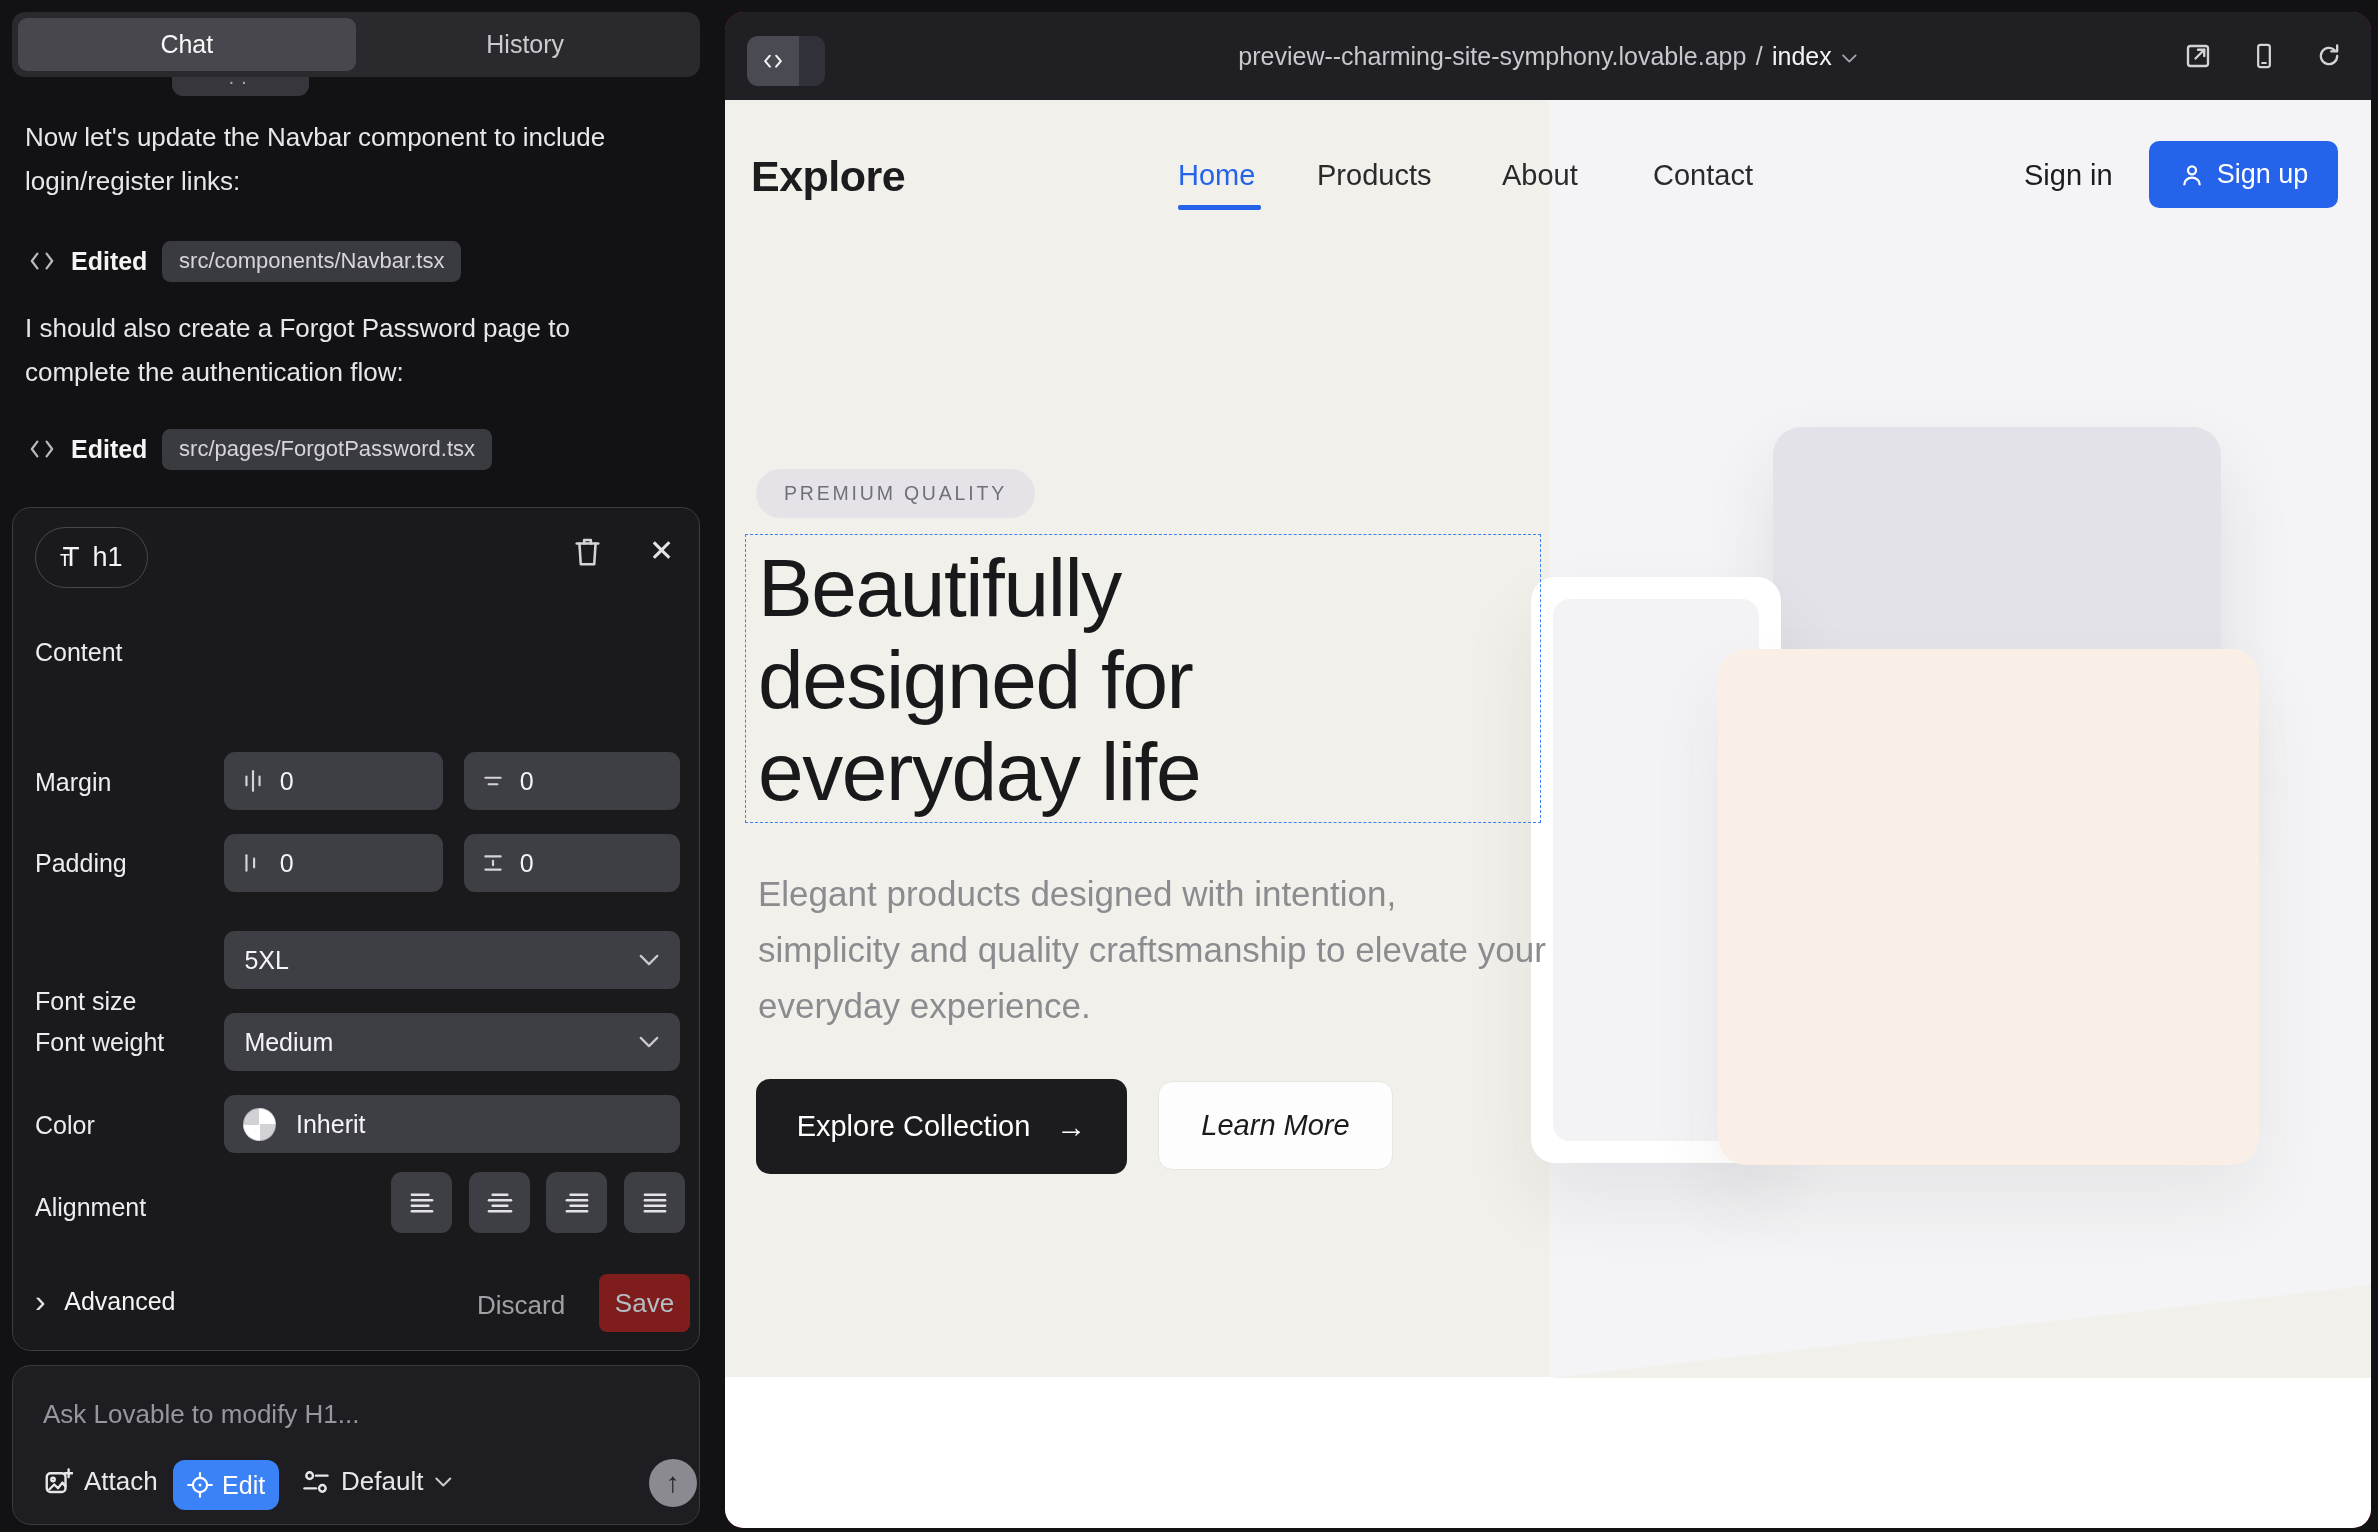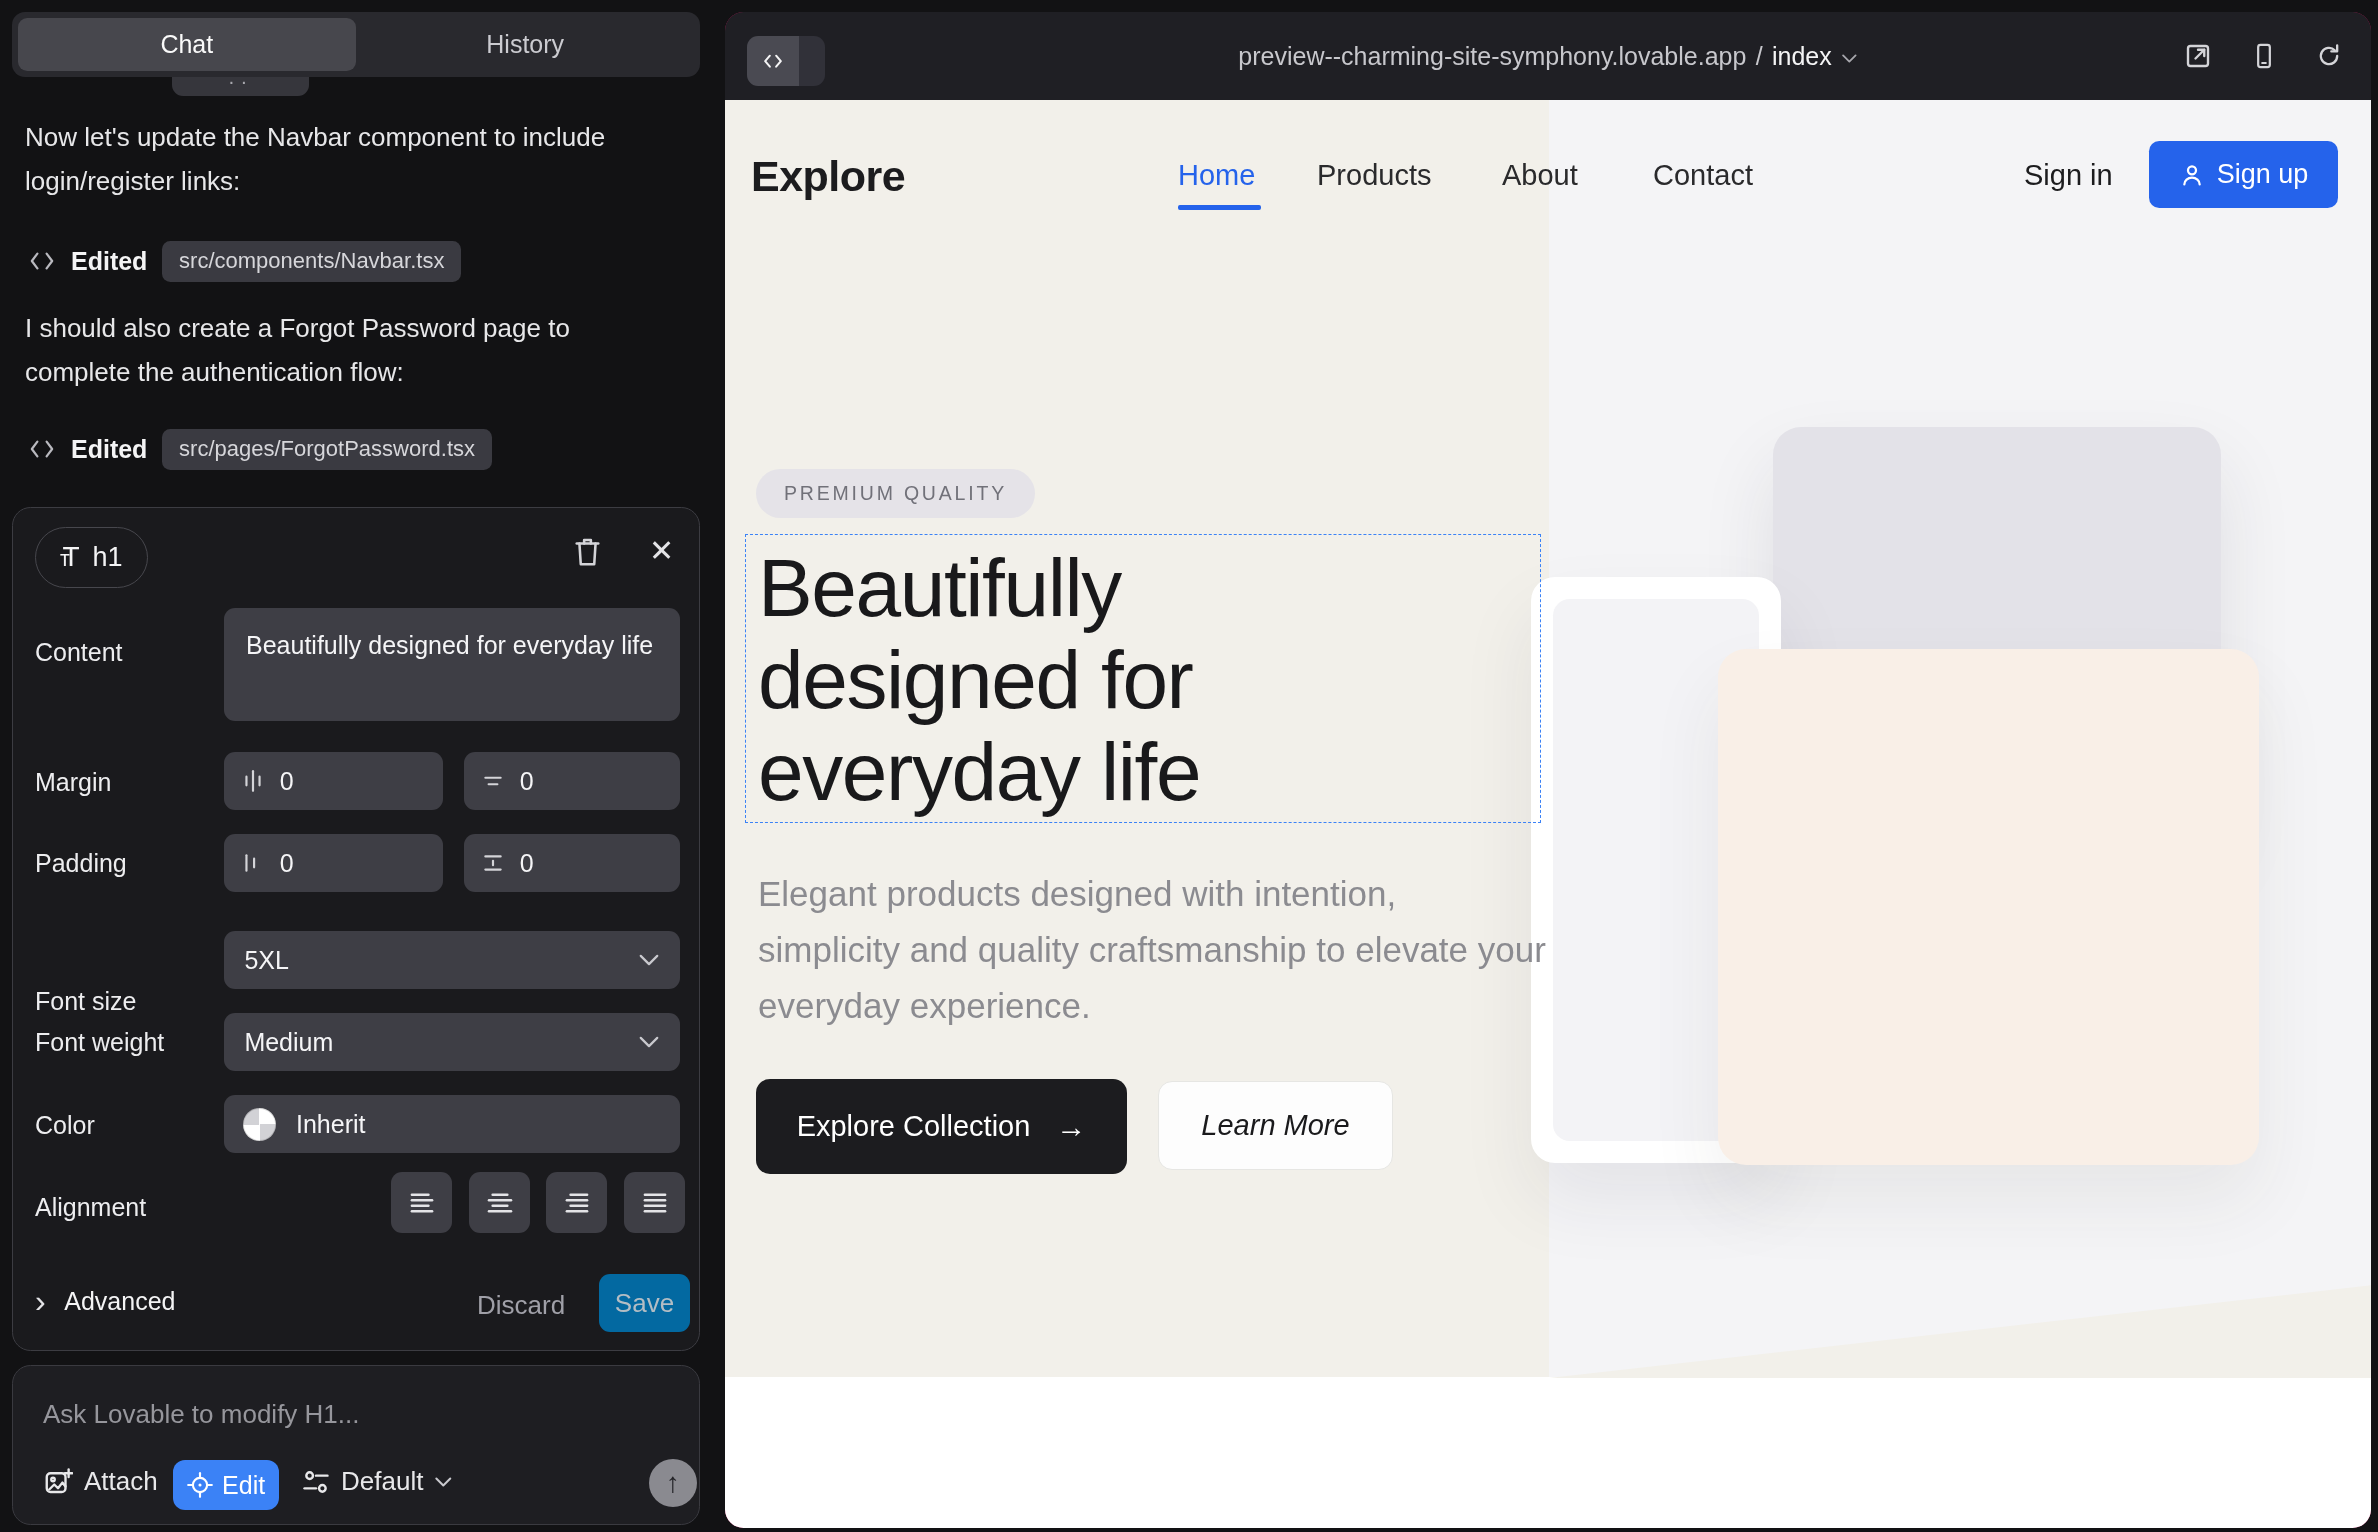--- a/index.html
+++ b/index.html
@@ -133,21 +133,20 @@
     <div class="abs icon-plain" style="left:558px; top:26px;">
       <svg width="33" height="35" viewBox="0 0 24 26" fill="none" stroke="#d4d4d8" stroke-width="1.9" stroke-linecap="round" stroke-linejoin="round">
           <path d="M4 7h16"></path>
           <path d="M9.5 7V4.5h5V7"></path>
           <path d="M6 7l1 15.5h10L18 7"></path>
         </svg>
     </div>
     <div class="abs close-x" style="left:636px; top:28px;">✕</div>
 
     <div class="abs row-label" style="left:22px; top:130px;">Content</div>
-    <div class="abs field content-box">Beautifully designed for everyday life</div>
 
     <div class="abs row-label" style="left:22px; top:260px;">Margin</div>
     <div class="abs field num-input" style="left:211px; top:244px; width:219px;">
       <span>
           <svg width="24" height="24" viewBox="0 0 22 22" fill="none" stroke="#d4d4d8" stroke-width="2" stroke-linecap="round">
             <line x1="11" y1="2" x2="11" y2="20"></line>
             <line x1="5" y1="7" x2="5" y2="15"></line>
             <line x1="17" y1="7" x2="17" y2="15"></line>
           </svg>
         </span>
@@ -250,21 +249,21 @@
             <line x1="4" y1="22" x2="26" y2="22"></line>
           </svg>
         </span>
     </div>
 
     <div class="abs" style="left:22px; top:777px; display:flex; align-items:center; gap:18.6px;">
       <span class="adv-chevron">›</span>
       <span class="adv-label">Advanced</span>
     </div>
     <div class="abs discard" style="left:464px; top:782px;">Discard</div>
-    <div class="abs save-btn" style="background:#0369a1; color:#b3bdc4;">Save</div>
+    <div class="abs save-btn" style="background:#7f1d1d; color:#b3bdc4;border-radius:8px;">Save</div>
   </div>
 
   <div class="abs composer">
     <div class="abs composer-ph">Ask Lovable to modify H1...</div>
     <div class="abs composer-btn" style="left:30px; top:100px;">
       <span>
           <svg width="30" height="30" viewBox="0 0 24 24" fill="none" stroke="#e8e8ea" stroke-width="1.9" stroke-linecap="round" stroke-linejoin="round">
             <rect x="3" y="5" width="15" height="15" rx="3"></rect>
             <circle cx="8" cy="10" r="1.4"></circle>
             <path d="M5 18l4-4 3 3 3.5-4.5 2.5 3"></path>

